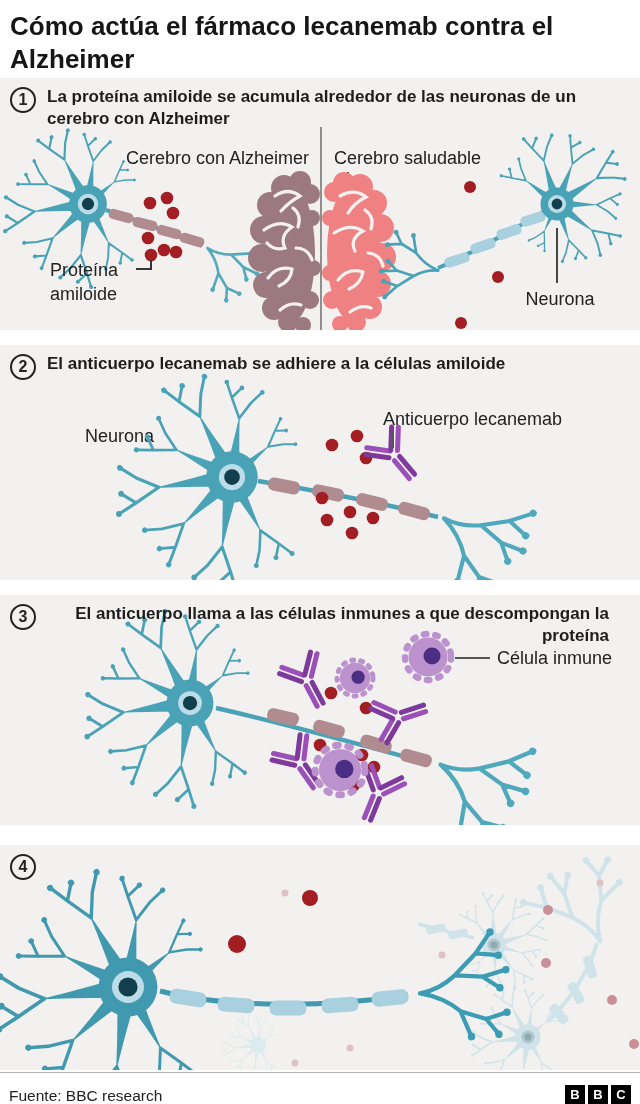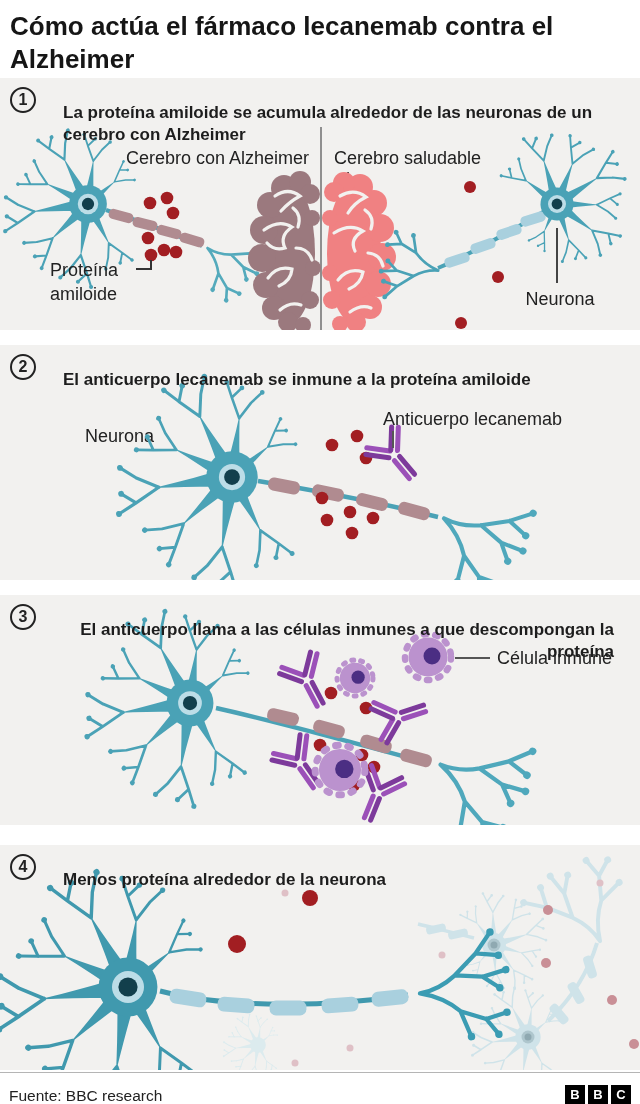--- a/index.html
+++ b/index.html
@@ -6,21 +6,21 @@
   body{width:640px;font-family:"Liberation Sans",sans-serif;color:#1d1d1d;}
   .canvas{width:640px;height:1104px;position:relative;background:#fff;overflow:hidden;}
   h1{margin:0;padding:10px 20px 1px 10px;font-size:26px;line-height:1.28;font-weight:700;color:#161616;}
   .step{position:relative;background:#f2f1ef;margin:0 0 15px 0;overflow:hidden;}
   .s1{height:252px;}
   .s2{height:235px;}
   .s3{height:230px;margin-bottom:20px;}
   .s4{height:225px;margin-bottom:2px;}
   .step-head{position:absolute;top:8px;left:10px;right:10px;display:flex;gap:11px;z-index:2;}
   .num{flex:none;width:26px;height:26px;border:2px solid #222;border-radius:50%;display:flex;align-items:center;justify-content:center;font-size:16px;font-weight:700;color:#222;box-sizing:border-box;margin-top:1px;}
-  .head-text{margin:16px;font-size:17px;font-weight:700;line-height:1.32;color:#1d1d1d;}
+  .head-text{margin:0;font-size:17px;font-weight:700;line-height:1.32;color:#1d1d1d;}
   .s1 .head-text{max-width:575px;}
   .s3 .head-text{max-width:562px;text-align:right;}
   svg.illus{position:absolute;left:0;top:0;width:100%;height:100%;display:block;}
   text.lbl{font-family:"Liberation Sans",sans-serif;font-size:18px;fill:#222;}
   .footer{height:32px;border-top:1px solid #b5b5b5;display:flex;align-items:flex-end;justify-content:space-between;padding:0 9px;}
   .src{font-size:15.5px;color:#222;}
   .bbc{display:flex;gap:3px;}
   .blk{width:20px;height:20px;background:#000;color:#fff;font-weight:700;font-size:13px;display:flex;align-items:center;justify-content:center;}
   .defs-holder{position:absolute;width:0;height:0;overflow:hidden;}
 </style>
@@ -200,21 +200,21 @@
       </g>
 
       <line x1="557" y1="150" x2="557" y2="205" stroke="#444" stroke-width="2"></line>
       <text class="lbl" x="560" y="227" text-anchor="middle">Neurona</text>
     </svg>
   </section>
 
   <section class="step s2">
     <div class="step-head">
       <span class="num">2</span>
-      <p class="head-text">El anticuerpo lecanemab se inmune a la proteína amiloide</p>
+      <p class="head-text">El anticuerpo lecanemab se adhiere a la células amiloide</p>
     </div>
     <svg class="illus" viewBox="0 0 640 235">
       <text class="lbl" x="85" y="97">Neurona</text>
 
       <g>
         <path d="M258,136 C300,143 370,155 438,172" fill="none" stroke="#4aa2b6" stroke-width="4.5"></path>
         <use href="#neuron" transform="translate(232,132) scale(1.12)" color="#4aa2b6"></use>
         <use href="#nuc" transform="translate(232,132) scale(1.05)"></use>
         <g fill="#b08b90">
           <use href="#seg" transform="translate(284,141) rotate(11)"></use>
@@ -280,21 +280,20 @@
       <use href="#icell" transform="translate(340,175) scale(1.08)" color="#bb92ce"></use>
 
       <line x1="455" y1="63" x2="490" y2="63" stroke="#555" stroke-width="2"></line>
       <text class="lbl" x="497" y="69">Célula inmune</text>
     </svg>
   </section>
 
   <section class="step s4">
     <div class="step-head">
       <span class="num">4</span>
-      <p class="head-text">Menos proteína alrededor de la neurona</p>
     </div>
     <svg class="illus" viewBox="0 0 640 225">
 
       <g>
         <path d="M474,93 C455,88 438,84 418,79" fill="none" stroke="#cfe3e9" stroke-width="3.5"></path>
         <g fill="#cfe3e9">
           <use href="#seg" transform="translate(458,89) rotate(-12) scale(0.62)"></use>
           <use href="#seg" transform="translate(436,84) rotate(-12) scale(0.62)"></use>
         </g>
         <use href="#neuron" transform="translate(494,100) rotate(170) scale(0.52)" color="#cfe3e9"></use>

